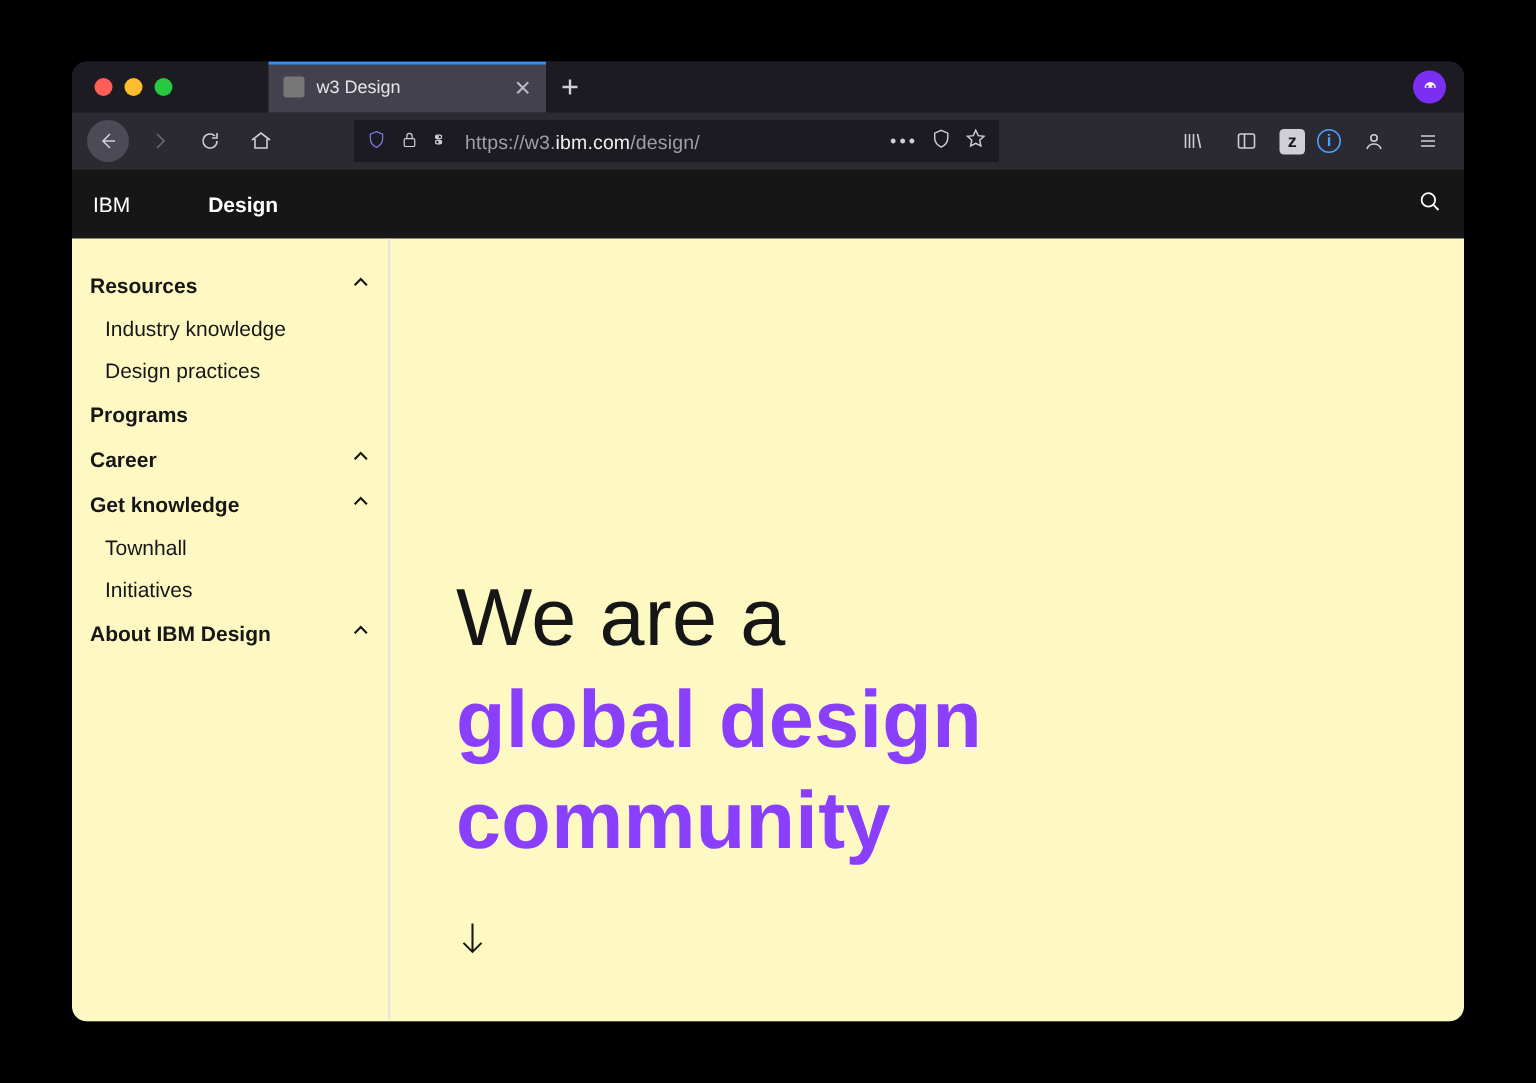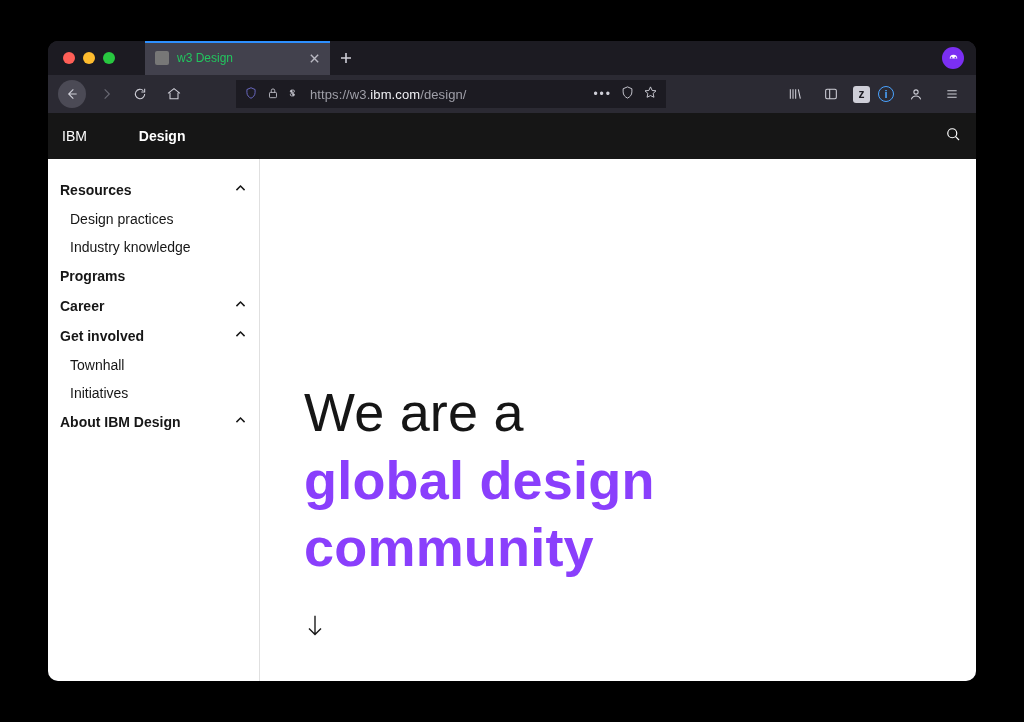--- a/index.html
+++ b/index.html
@@ -34,22 +34,23 @@
   .traffic-lights { display: flex; gap: 8px; padding-left: 15px; }
   .tl { width: 12px; height: 12px; border-radius: 50%; }
   .tl.red    { background: #ff5f57; }
   .tl.yellow { background: #febc2e; }
   .tl.green  { background: #28c840; }
 
   .tabs { display: flex; align-items: stretch; margin-left: 30px; height: 100%; }
   .tab {
     display: flex; align-items: center; gap: 8px;
     padding: 0 10px; min-width: 185px;
-    background: #42414d; color: #22c55e; font-size: 12px;
+    background: #42414d; color: #e5e5e5; font-size: 12px;
     position: relative;
+    margin-left: 34px;
   }
   .tab::before {
     content: "";
     position: absolute; top: 0; left: 0; right: 0; height: 2px;
     background: #2e90ff;
   }
   .tab .favicon {
     width: 14px; height: 14px; border-radius: 2px;
     background: #777; display:inline-block;
   }
@@ -115,21 +116,21 @@
   .site-header {
     background:#161616; height:46px;
     display:flex; align-items:center; justify-content:space-between;
     padding:0 14px; color:#fff;
   }
   .site-header .brand { font-size:14px; font-weight:400; }
   .site-header .brand b { font-weight:600;padding-left:48px; }
   .site-header .search svg { width:18px; height:18px; stroke:#fff; fill:none; stroke-width:1.6; }
 
   
-  .content { flex:1; display:flex; background:#ffffff; overflow:hidden; }
+  .content { flex:1; display:flex; background:#fef9c3; overflow:hidden; }
 
   .sidenav {
     width:212px; border-right:1px solid #e0e0e0;
     padding-top:16px; font-size:14px; color:#161616;
   }
   .nav-section { }
   .nav-head {
     display:flex; align-items:center; justify-content:space-between;
     padding:7px 12px; font-weight:600; cursor:pointer;
   }
@@ -296,22 +297,22 @@
     <nav class="sidenav">
 
       <div class="nav-section">
         <div class="nav-head">
           <span>Resources</span>
           <span class="chev"><svg viewBox="0 0 16 16">
                 <path d="M3 10l5-5 5 5"></path>
               </svg></span>
         </div>
         <div class="nav-items">
+          <div class="nav-item">Industry knowledge</div>
           <div class="nav-item">Design practices</div>
-          <div class="nav-item">Industry knowledge</div>
         </div>
       </div>
 
       <div class="nav-section">
         <div class="nav-head noicon">
           <span>Programs</span>
         </div>
       </div>
 
       <div class="nav-section">
@@ -320,21 +321,21 @@
           <span class="chev"><svg viewBox="0 0 16 16">
                 <path d="M3 10l5-5 5 5"></path>
               </svg></span>
         </div>
         <div class="nav-items">
         </div>
       </div>
 
       <div class="nav-section">
         <div class="nav-head">
-          <span>Get involved</span>
+          <span>Get knowledge</span>
           <span class="chev"><svg viewBox="0 0 16 16">
                 <path d="M3 10l5-5 5 5"></path>
               </svg></span>
         </div>
         <div class="nav-items">
           <div class="nav-item">Townhall</div>
           <div class="nav-item">Initiatives</div>
         </div>
       </div>
 

